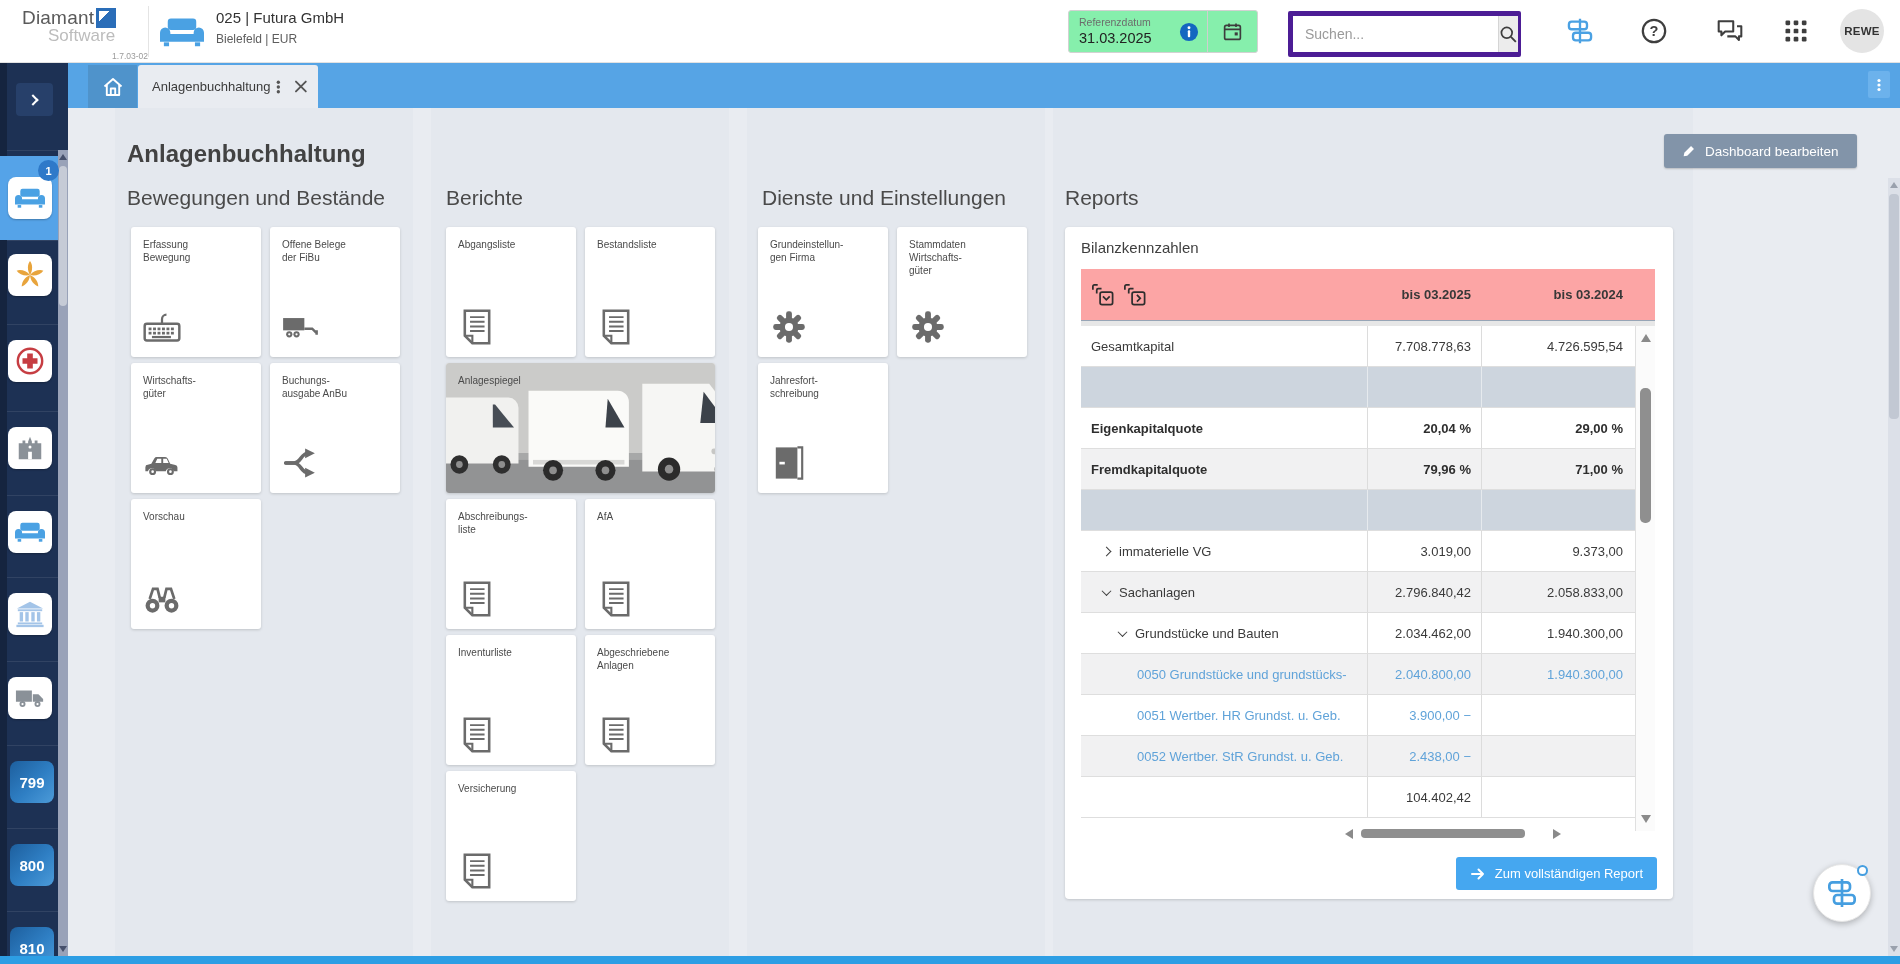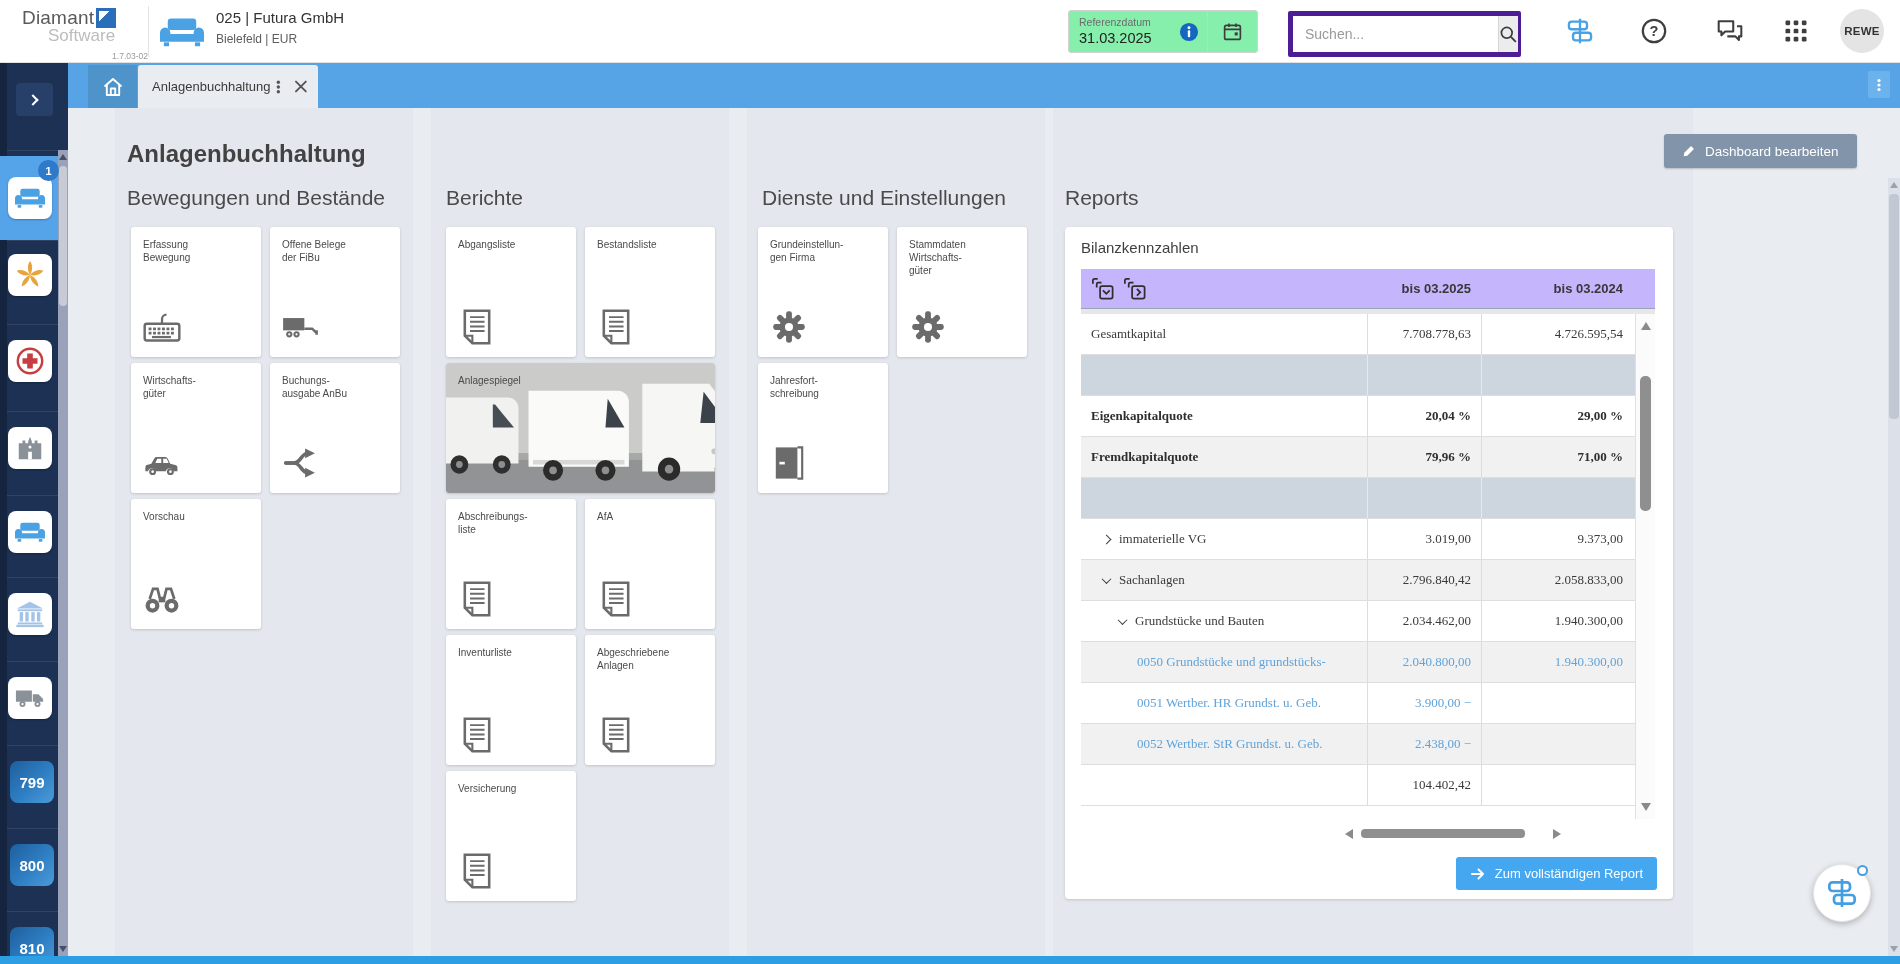--- a/index.html
+++ b/index.html
@@ -84,28 +84,28 @@
   .card-icon{position:absolute;left:12px;bottom:12px;width:38px;height:36px;color:#6b6b6b;}
   .card-icon svg{width:100%;height:100%;}
   .card.wide{width:269px;padding:0;overflow:hidden;}
   .card.wide .card-label{position:absolute;left:12px;top:11px;z-index:2;}
   .vans{position:absolute;inset:0;}
 
   
   .panel{position:absolute;left:997px;top:119px;width:608px;height:672px;background:#fff;border-radius:4px;box-shadow:0 1px 3px rgba(0,0,0,.16);}
   .panel-title{position:absolute;left:16px;top:12px;font-size:15px;color:#3f3f3f;}
   .rtable{position:absolute;left:16px;top:42px;width:574px;height:550px;}
-  .thead{display:flex;align-items:center;height:40px;background:#c4b5fd;border-bottom:1px solid #97a5b6;}
+  .thead{display:flex;align-items:center;height:52px;background:#fca5a5;border-bottom:1px solid #97a5b6;}
   .thead .hicons{display:flex;gap:7px;padding-left:9px;width:286px;}
   .hbtn{width:25px;height:25px;color:#2e2e2e;cursor:pointer;}
   .hbtn svg{width:100%;height:100%;}
   .thead .h2{width:114px;text-align:right;font-size:13px;font-weight:bold;color:#383838;padding-right:10px;}
   .thead .h3{width:154px;text-align:right;font-size:13px;font-weight:bold;color:#383838;padding-right:12px;}
   .tstrip{height:5px;background:#e7e7e7;width:574px;}
-  .tbody{position:relative;width:574px;height:505px;overflow:hidden;font-family:Liberation Serif, serif;}
+  .tbody{position:relative;width:574px;height:505px;overflow:hidden;}
   .trow{display:flex;width:554px;height:41px;border-bottom:1px solid #dedede;background:#fff;cursor:pointer;}
   .trow.alt{background:#f1f1f2;}
   .trow.spacer{background:#cdd5de;border-bottom:1px solid #dedede;}
   .tc{display:flex;align-items:center;font-size:13px;color:#3a3a3a;}
   .tc1{width:286px;padding-left:10px;}
   .tc2{width:114px;justify-content:flex-end;padding-right:10px;border-left:1px solid #dcdcdc;}
   .tc3{width:154px;justify-content:flex-end;padding-right:12px;border-left:1px solid #dcdcdc;padding-left:8px;}
   .spacer .tc2,.spacer .tc3{border-left:1px solid #e6eaee;}
   .trow.bold .tc{font-weight:bold;color:#2e2e2e;}
   .trow.link .tc{color:#60a3d9;}

